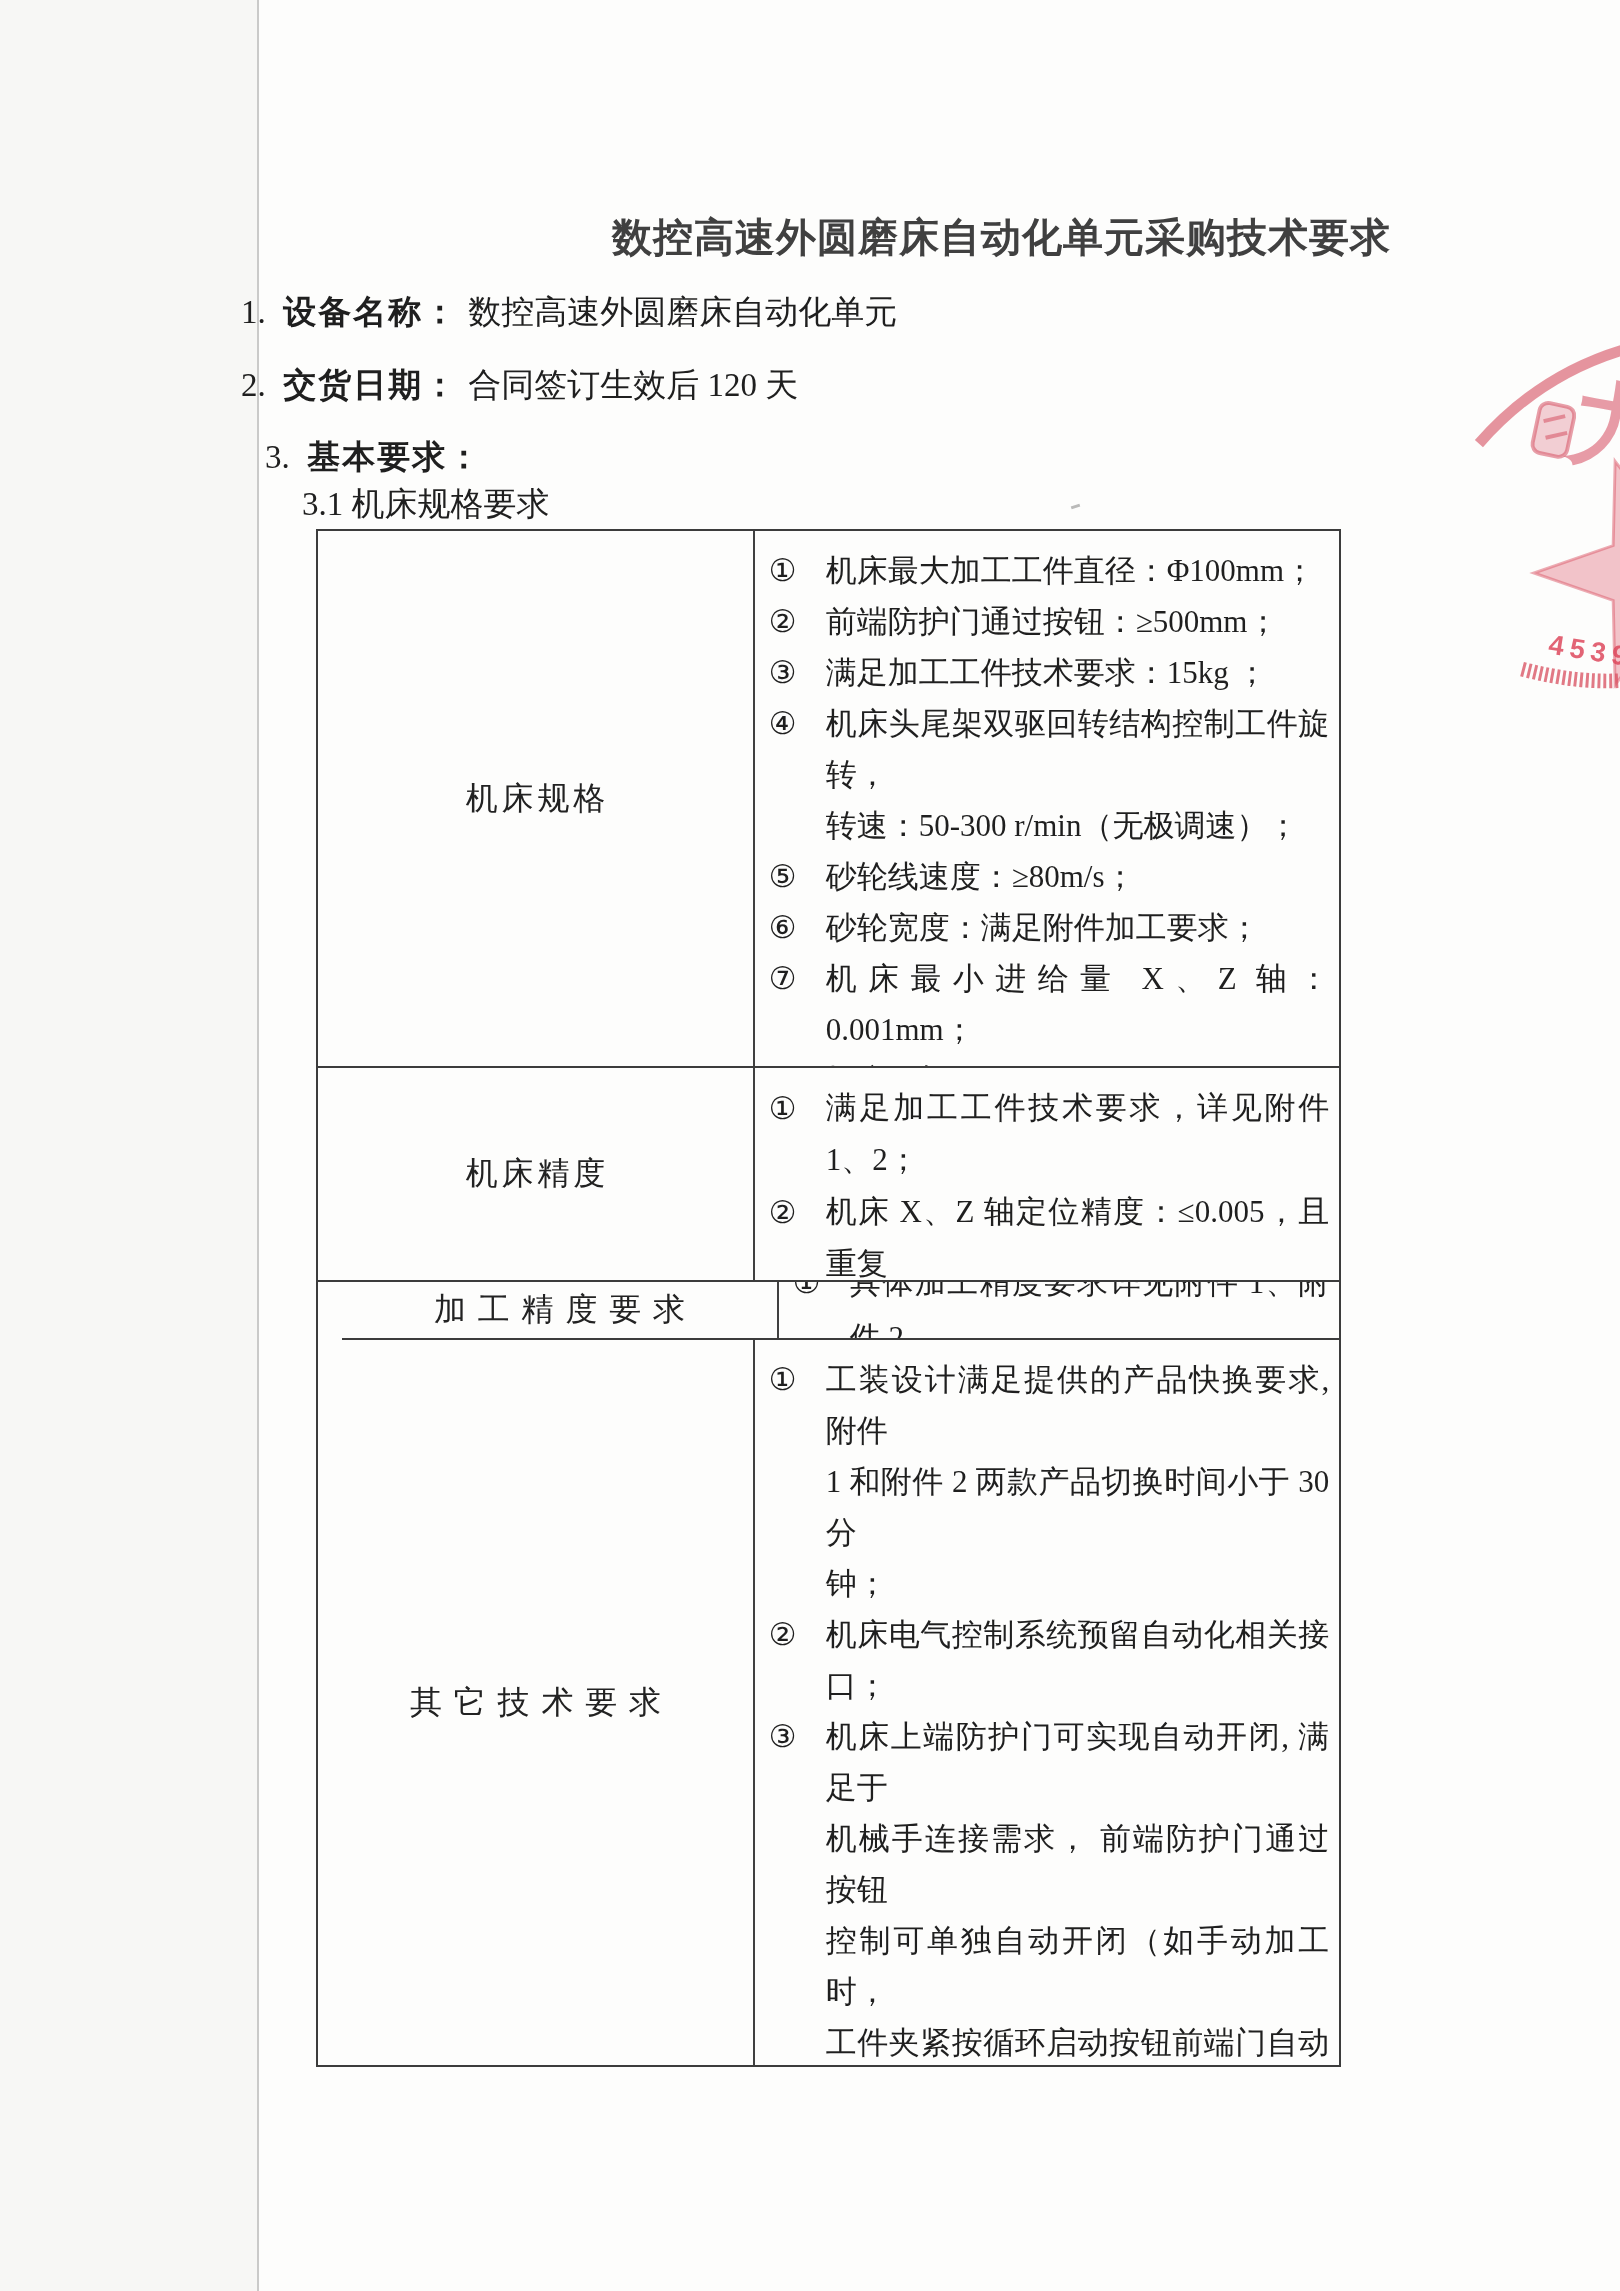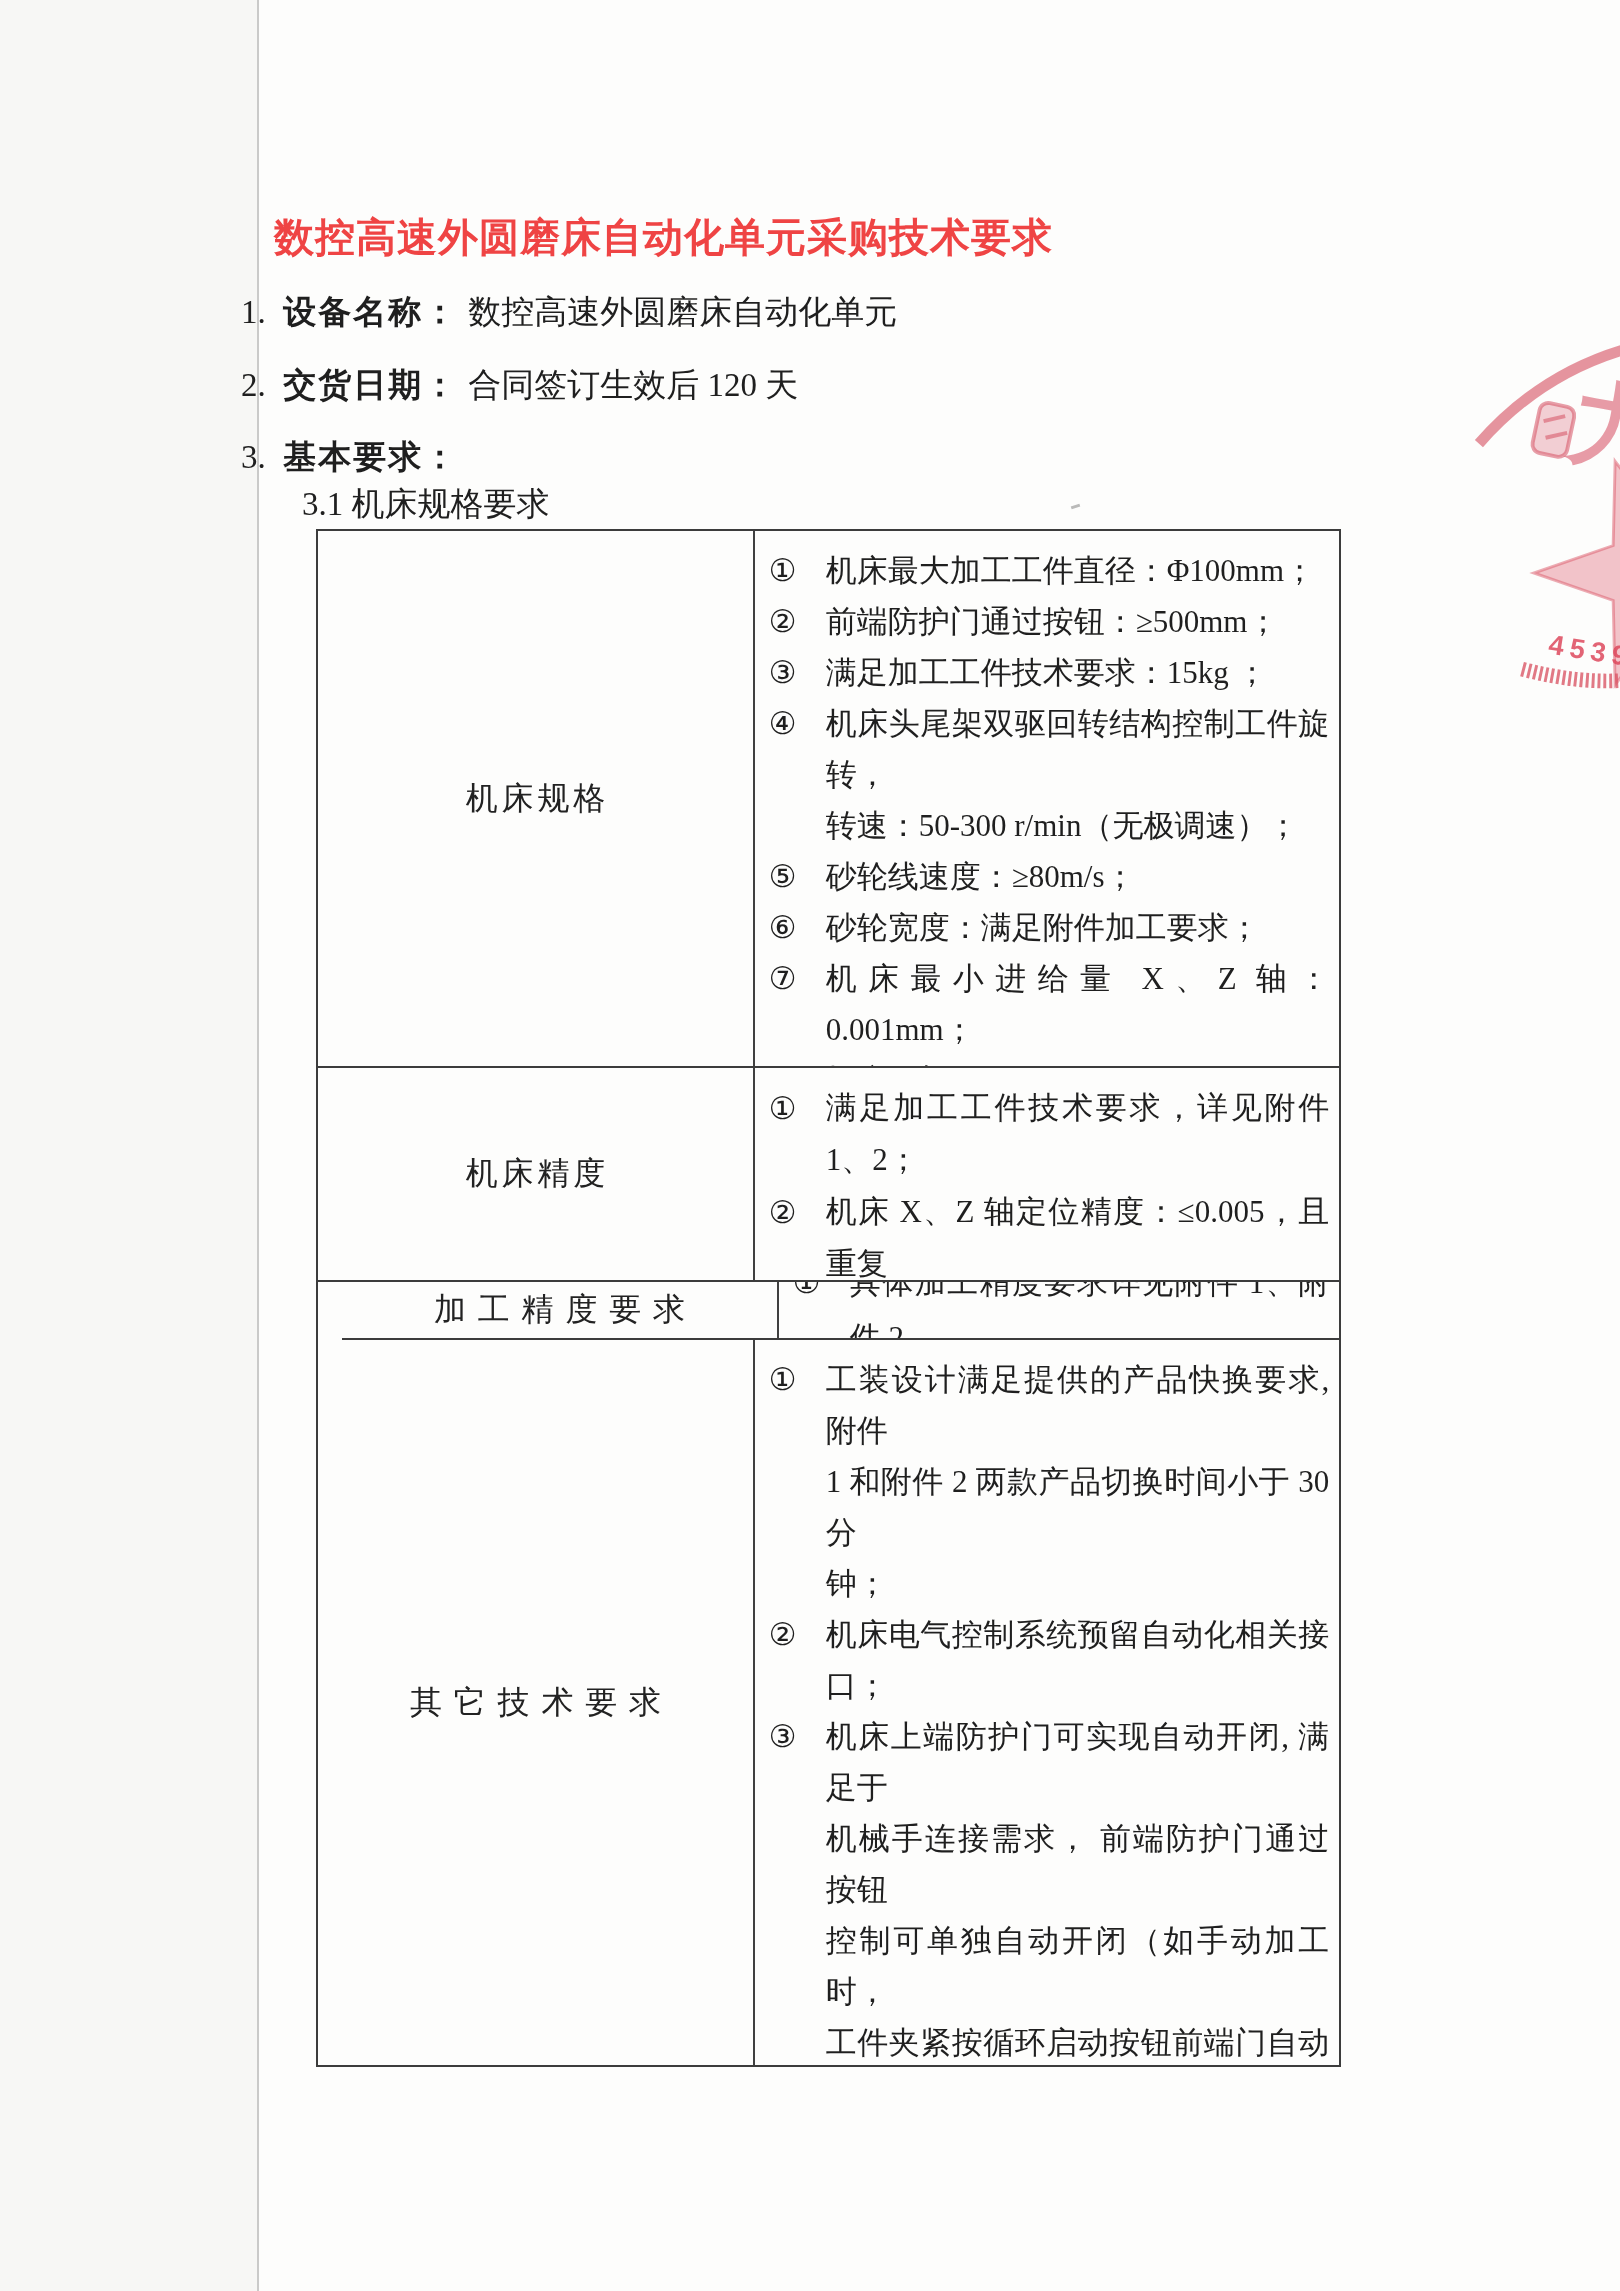--- a/index.html
+++ b/index.html
@@ -12,29 +12,29 @@
     color:#1f1f1f;
   }
   
   .left-strip{position:absolute;left:0;top:0;width:257px;height:2292px;background:#f7f7f5;}
   .scan-line{position:absolute;left:257px;top:0;width:2px;height:2292px;background:rgba(140,140,140,0.45);}
   .speck{position:absolute;left:1071px;top:505px;width:8.8px;height:2.9px;background:rgba(60,60,60,0.35);transform:rotate(-18deg);}
 
   
   .doc-title{
     position:absolute;left:274px;top:210px;width:1117px;
-    text-align:left;font-family:Liberation Mono, monospace;
-    font-weight:bold;font-size:40px;letter-spacing:1px;color:#ef4444;
+    text-align:right;font-family:Liberation Mono, monospace;
+    font-weight:bold;font-size:40px;letter-spacing:1px;color:#404040;
   }
   .li{position:absolute;left:241px;font-size:33px;white-space:nowrap;}
   .li .num{display:inline-block;margin-right:17.6px;}
   .li .lbl{font-weight:bold;letter-spacing:2px;margin-right:9.8px;}
   .li-1{top:290px;}
   .li-2{top:363px;}
-  .li-3{top:435px;}
+  .li-3{top:435px;margin-left:24px;}
   .subsection{position:absolute;left:302px;top:482px;font-size:33px;}
 
   
   .spec-table{
     position:absolute;left:316px;top:529px;width:1025px;
     border:2.9px solid #3c3c3c;box-sizing:border-box;
     background:transparent;
   }
   .trow{display:flex;border-bottom:2px solid #3c3c3c;box-sizing:border-box;}
   .trow:last-child{border-bottom:none;}

